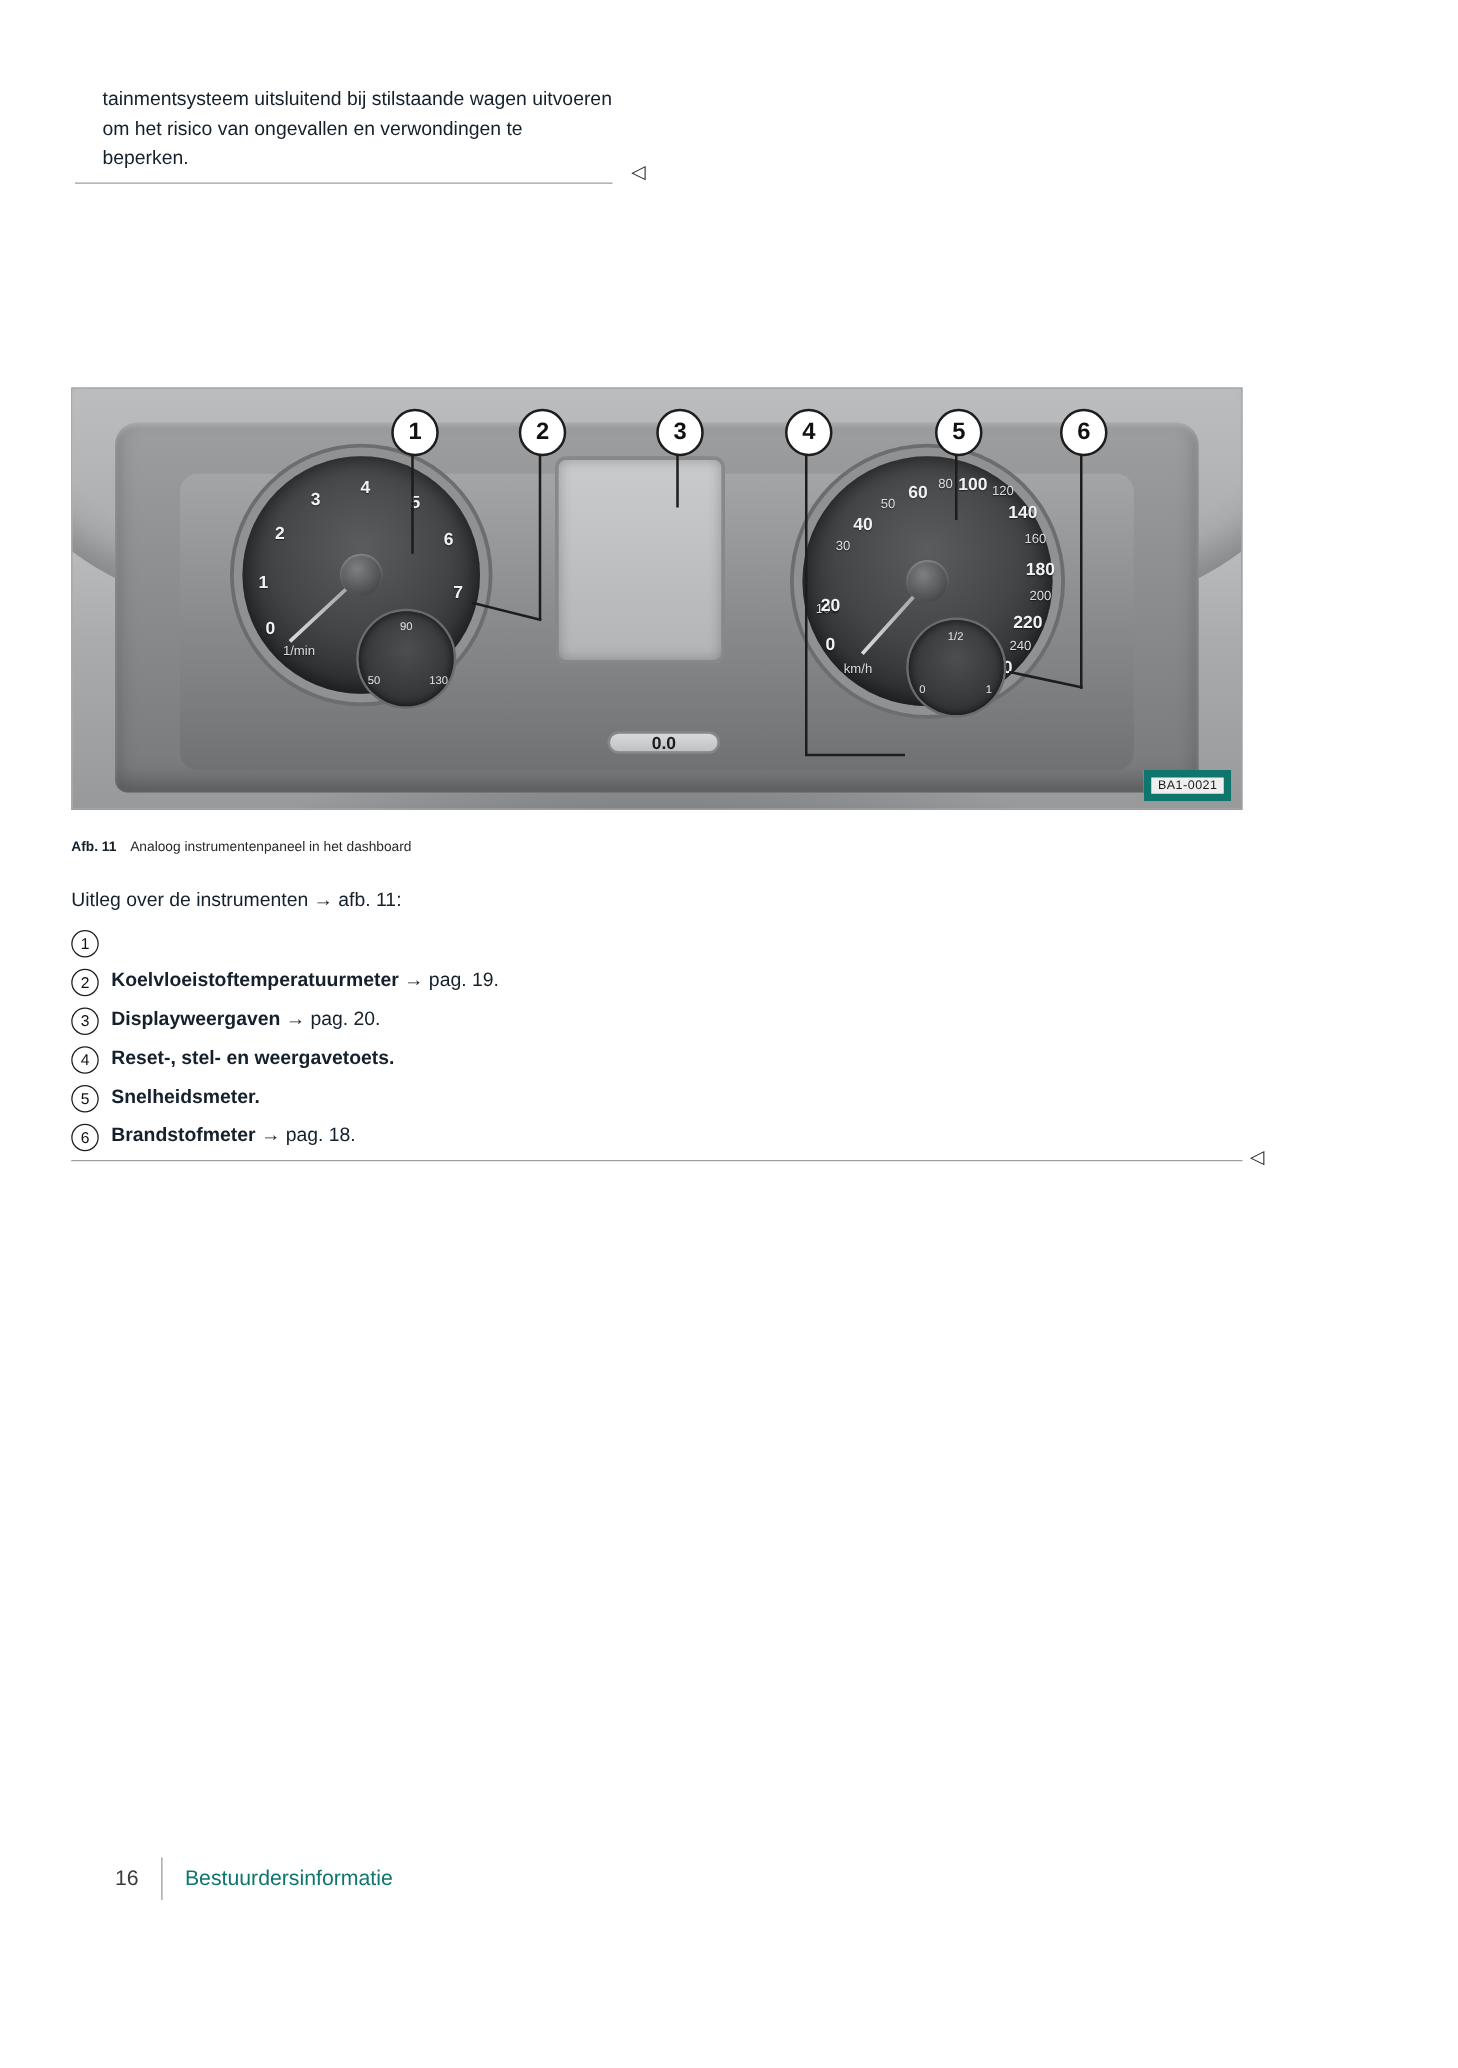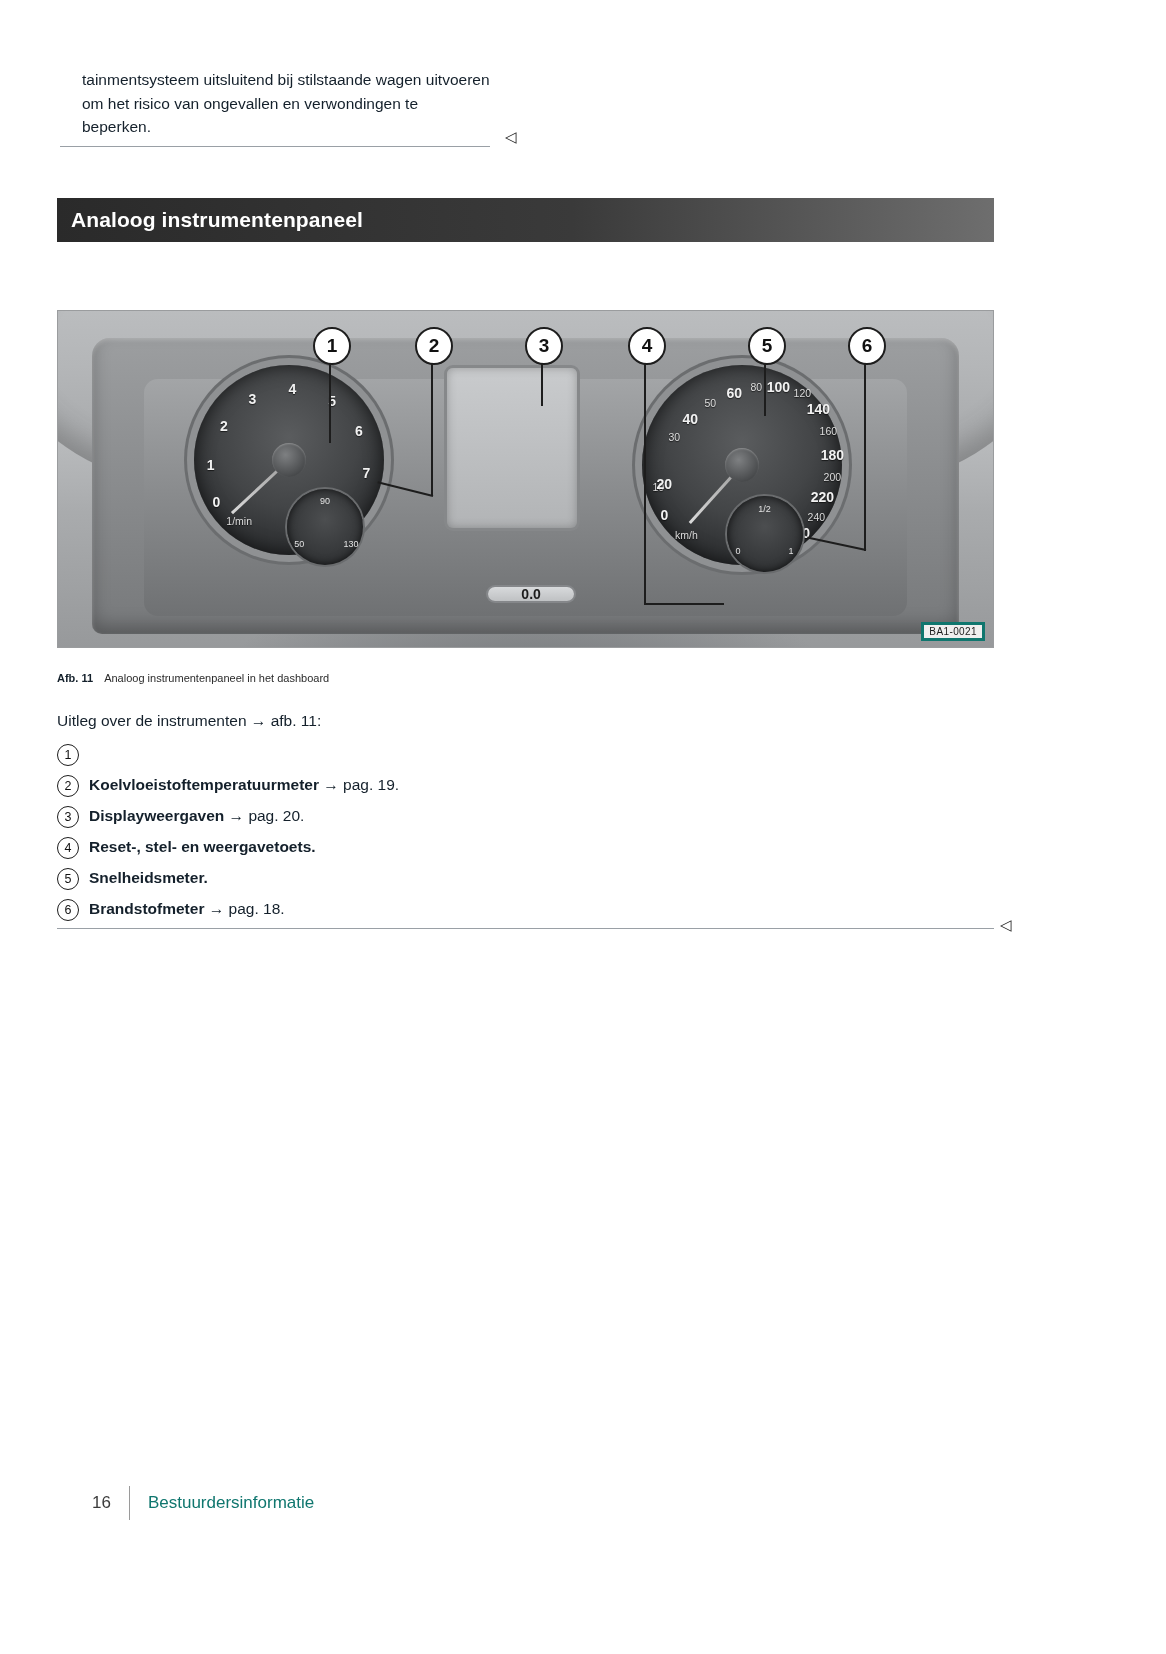--- a/index.html
+++ b/index.html
@@ -263,21 +263,21 @@
   .leader {
     position: absolute;
     background: #1d1d1d;
     z-index: 5;
   }
   .fig-code {
     position: absolute;
     right: 8px;
     bottom: 6px;
     background: #efefef;
-    border: 3px solid #0f766e;
+    border: 6px solid #0f766e;
     font-size: 10px;
     font-family: "Liberation Sans", sans-serif;
     color: #1c1c1c;
     padding: 1px 5px;
     letter-spacing: 0.4px;
   }
 
   
   .caption {
     position: absolute;
@@ -372,23 +372,20 @@
 <body>
 
 <div class="page">
 
   <div class="warn-block">
     <div class="warn-text">tainmentsysteem uitsluitend bij stilstaande wagen uitvoeren om het risico van ongevallen en verwondingen te beperken.</div>
   </div>
   <div class="warn-rule"></div>
   <div class="warn-end">◁</div>
 
-  <div class="section-bar">
-    <span>Analoog instrumentenpaneel</span>
-  </div>
 
 
   <div class="figure">
     <div class="fig-bg"></div>
     <div class="hood"></div>
     <div class="binnacle">
       <div class="cluster-face"></div>
     </div>
 
     <div class="gauge" id="gauge-tach">

